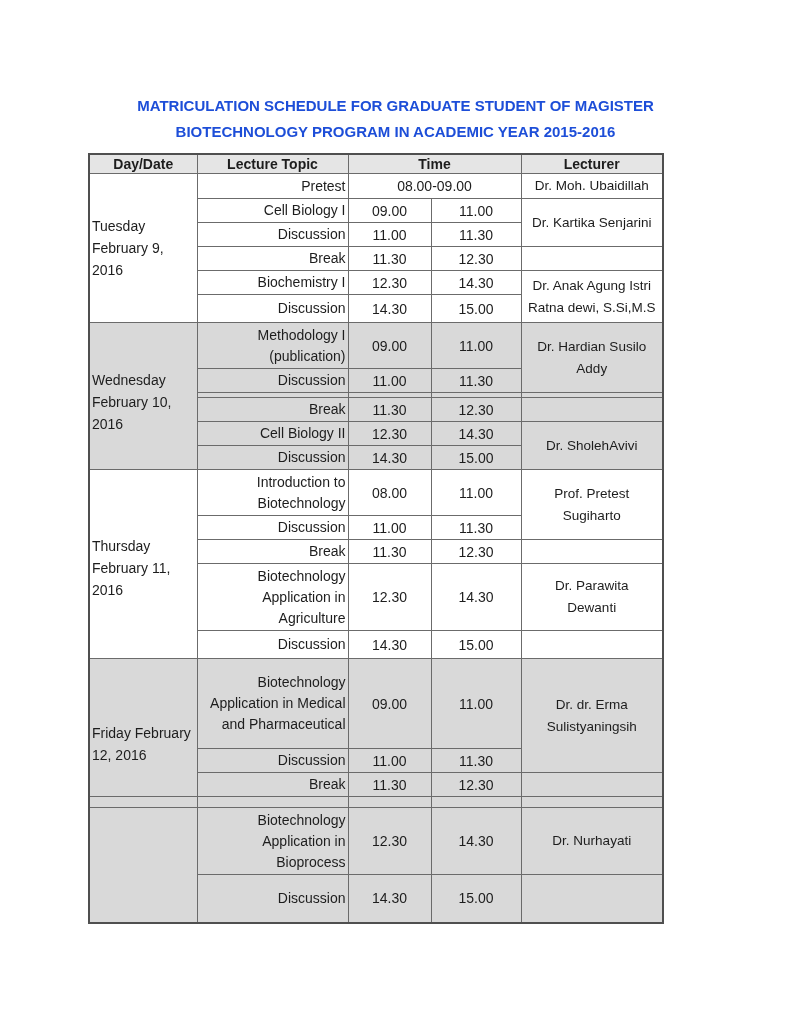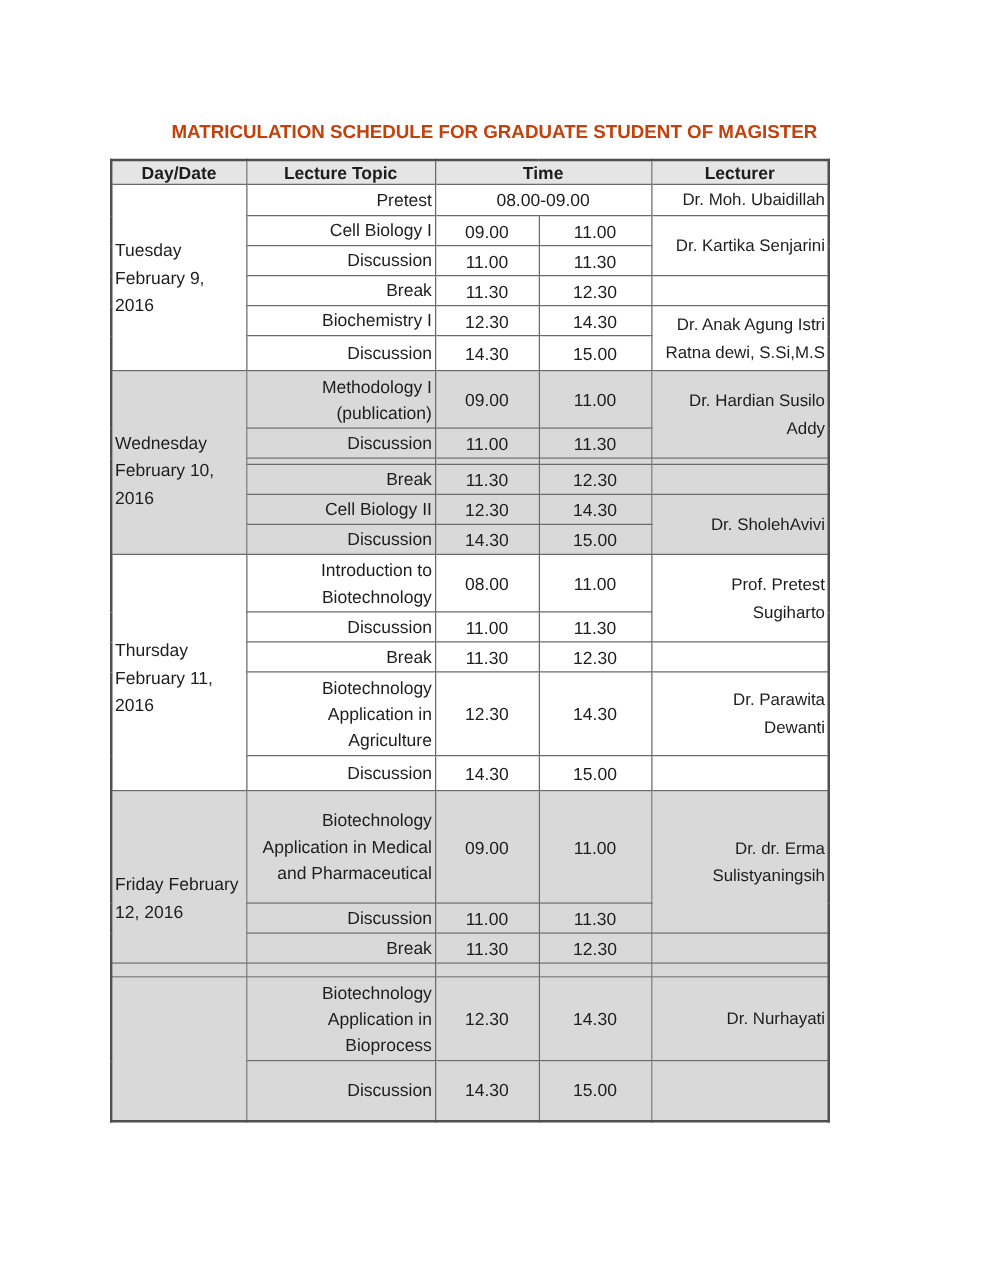--- a/index.html
+++ b/index.html
@@ -3,21 +3,21 @@
 <meta charset="utf-8">
 <style>
   html,body{margin:0;padding:0;background:#fff;}
   .page{
     width:791px;height:1024px;background:#ffffff;position:relative;
     font-family:"Liberation Sans","DejaVu Sans",sans-serif;color:#1e1e1e;
     overflow:hidden;
   }
   .doc-title{
     margin-top:93px;text-align:center;font-weight:bold;font-size:15px;
-    line-height:26px;color:#c2410c;
+    line-height:26px;color:#1d4ed8;
   }
   table.sched{
     border-collapse:collapse;table-layout:fixed;width:574px;
     margin:8px 0 0 88px;border:2px solid #4f4f4f;
     font-size:14px;color:#1d1d1d;
   }
   table.sched td,table.sched th{
     border:1px solid #6b6b6b;vertical-align:middle;
     padding:1px 2px;overflow:hidden;
   }
@@ -27,35 +27,36 @@
   .day{
     vertical-align:top;text-align:left;padding:14px 2px 2px 9px;
     line-height:22px;
   }
   .day.pt-sm{padding-top:8px;}
   .day.pt-md{padding-top:12px;}
   .day.pt-lg{padding-top:33px;}
   .topic{text-align:right;padding:2px 14px 2px 8px;line-height:21px;}
   .time{text-align:center;}
   .lect{
-    text-align:right;padding:2px 2px 2px 8px;font-size:13.5px;
+    text-align:center;padding:2px 2px 2px 8px;font-size:13.5px;
     line-height:22px;white-space:pre-line;margin-left:44px;
   }
   .vtop{vertical-align:top;padding-top:3px;}
   tr.sp-sm{height:5px;}
   tr.sp-lg{height:11px;}
   tr.sp-sm td,tr.sp-lg td{padding:0;}
 </style>
 </head>
 <body>
 
 <div class="page">
 
   <div class="doc-title">
     <div>MATRICULATION SCHEDULE FOR GRADUATE STUDENT OF MAGISTER</div>
+    <div>BIOTECHNOLOGY PROGRAM IN ACADEMIC YEAR 2015-2016</div>
   </div>
 
   <table class="sched">
     <colgroup>
       <col style="width:108px">
         <col style="width:151px">
         <col style="width:83px">
         <col style="width:90px">
         <col style="width:142px">
     </colgroup>

